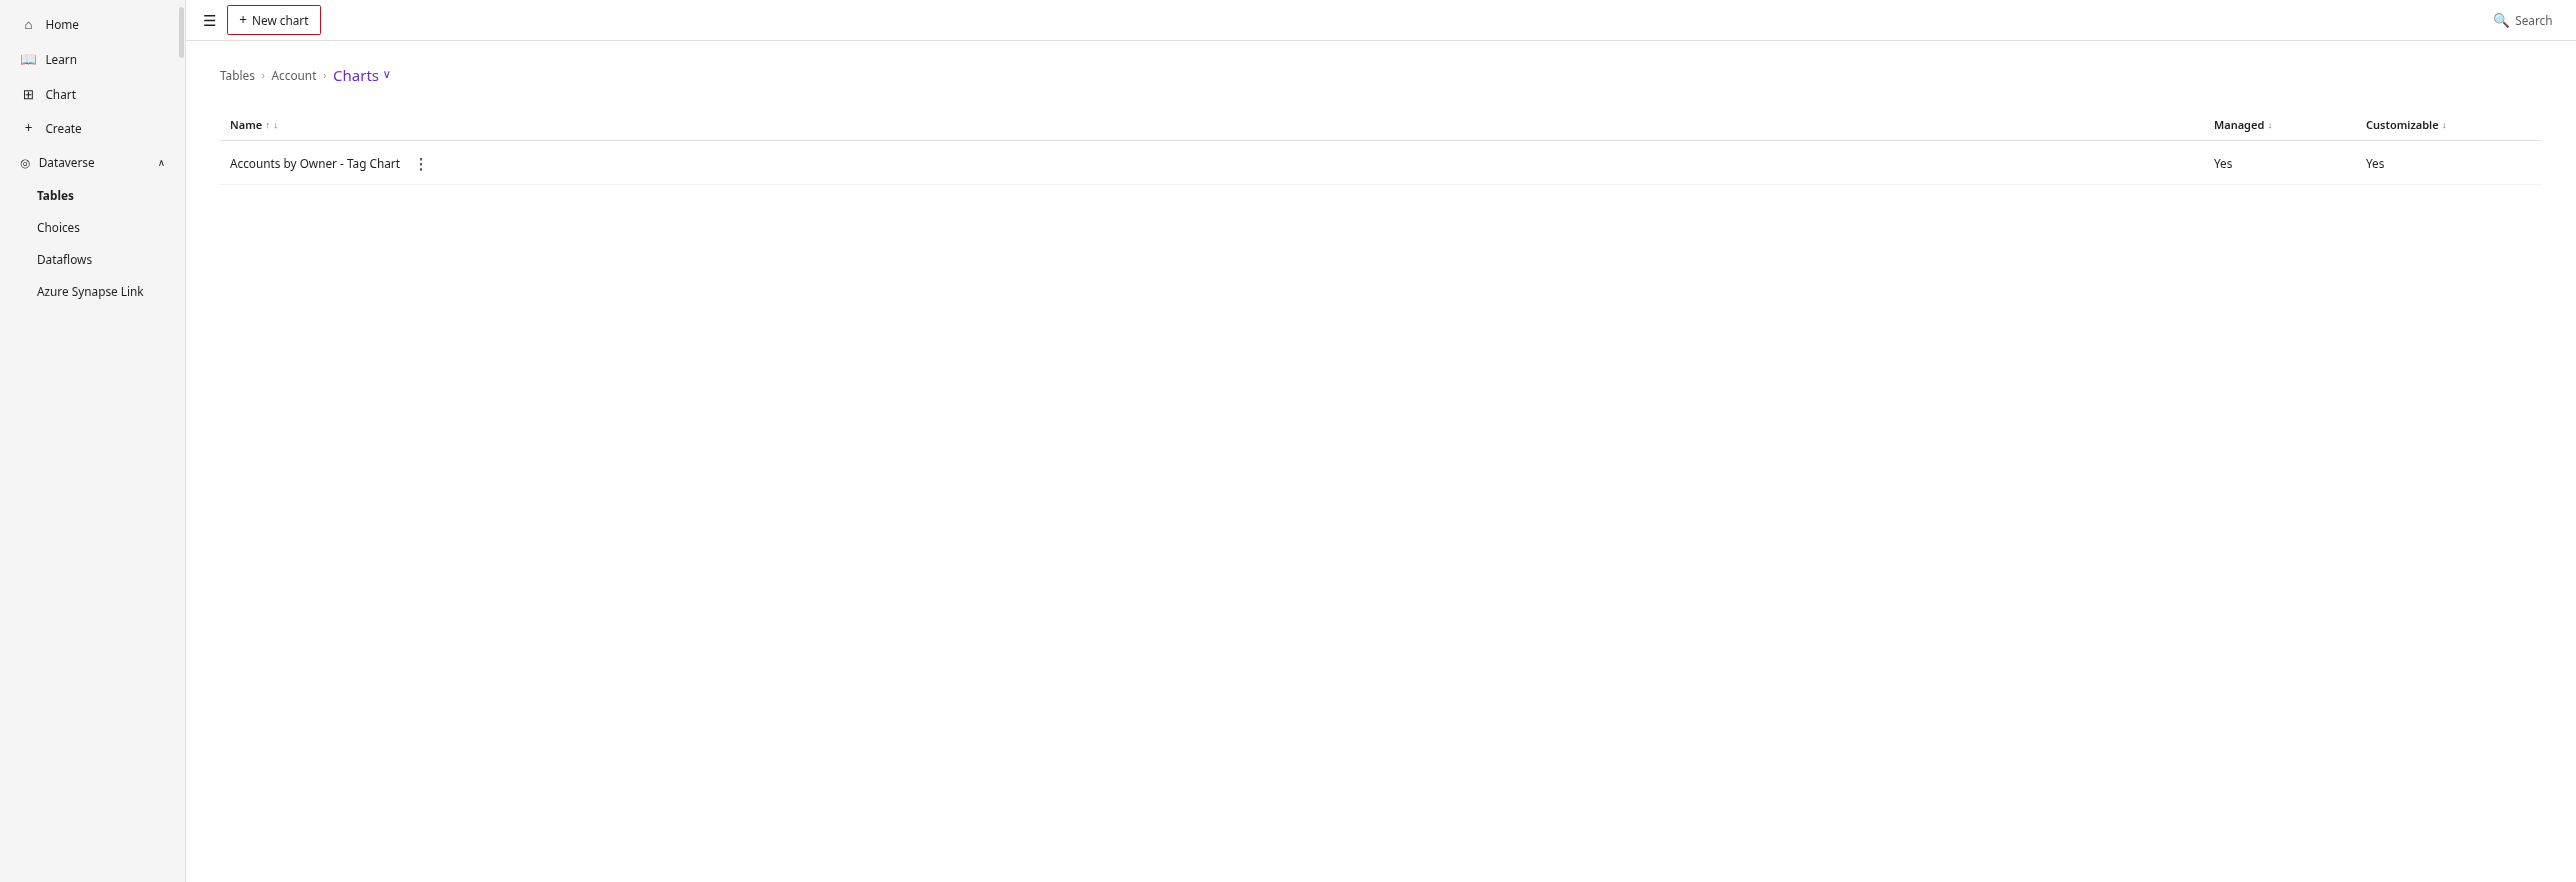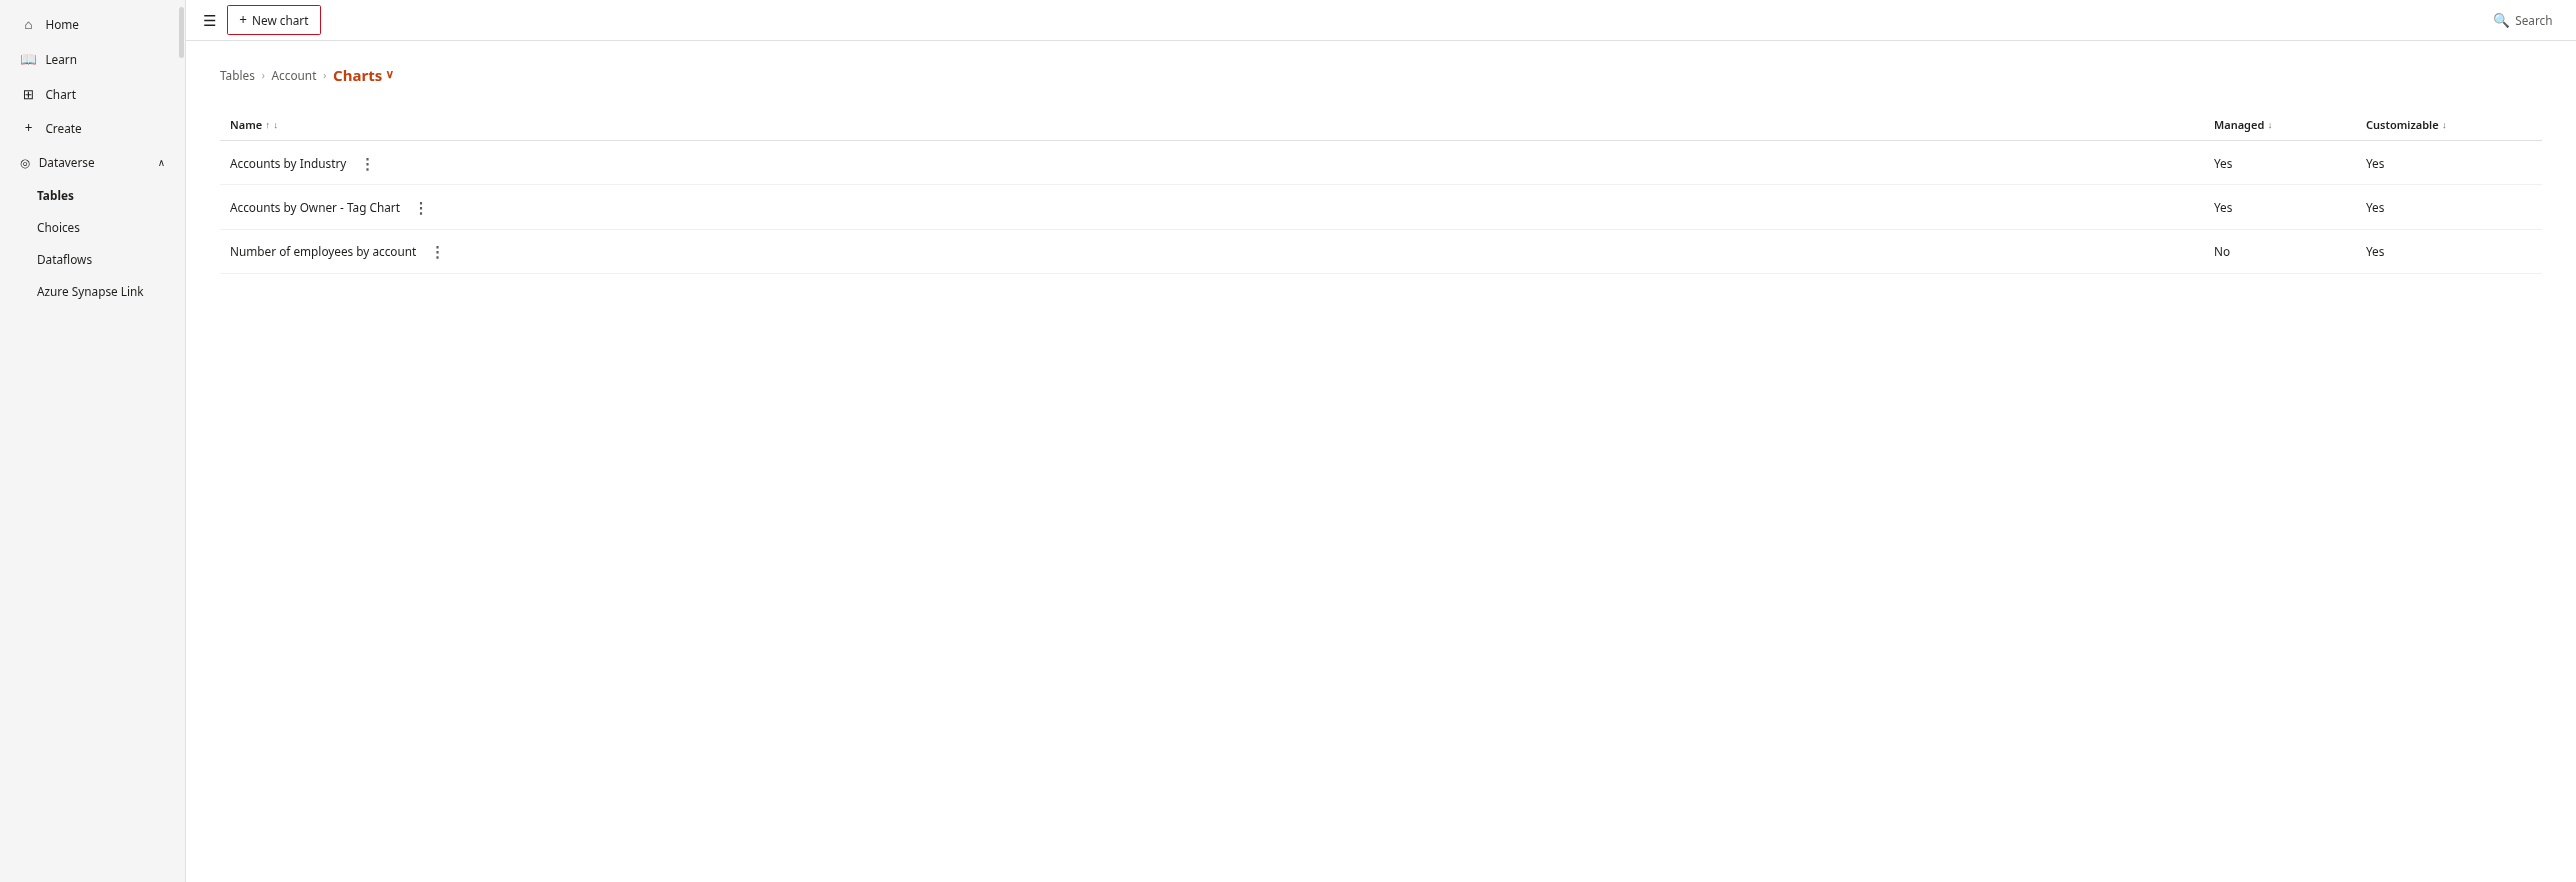--- a/index.html
+++ b/index.html
@@ -168,23 +168,23 @@
 
     .breadcrumb-sep {
       color: #a19f9d;
       font-size: 10px;
     }
 
     .breadcrumb-current {
       display: flex;
       align-items: flex-start;
       gap: 3.4px;
-      font-weight: 700;
+      font-weight: 400;
       font-size: 15px;
-      color: #c2410c;
+      color: #6d28d9;
     }
 
     .breadcrumb-link {
       cursor: pointer;
       font-size: 11.8px;
     }
 
     
     .data-table {
       width: 100%;
@@ -335,47 +335,27 @@
           </th>
           <th style="width:186px;">
             <div class="col-header">
               <span>Customizable</span>
               <span class="sort-icon">↓</span>
             </div>
           </th>
         </tr>
       </thead>
       <tbody id="table-body">
-      <tr>
-            <td>
-              <div class="name-cell">
-                <span>Accounts by Industry</span>
-                <span class="row-actions">⋮</span>
-              </div>
-            </td>
-            <td>Yes</td>
-            <td>Yes</td>
-          </tr>
           <tr>
             <td>
               <div class="name-cell">
                 <span>Accounts by Owner - Tag Chart</span>
                 <span class="row-actions">⋮</span>
               </div>
             </td>
             <td>Yes</td>
             <td>Yes</td>
           </tr>
-          <tr>
-            <td>
-              <div class="name-cell">
-                <span>Number of employees by account</span>
-                <span class="row-actions">⋮</span>
-              </div>
-            </td>
-            <td>No</td>
-            <td>Yes</td>
-          </tr>
         </tbody>
     </table>
   </div>
 </div>
 
 
 </body></html>

